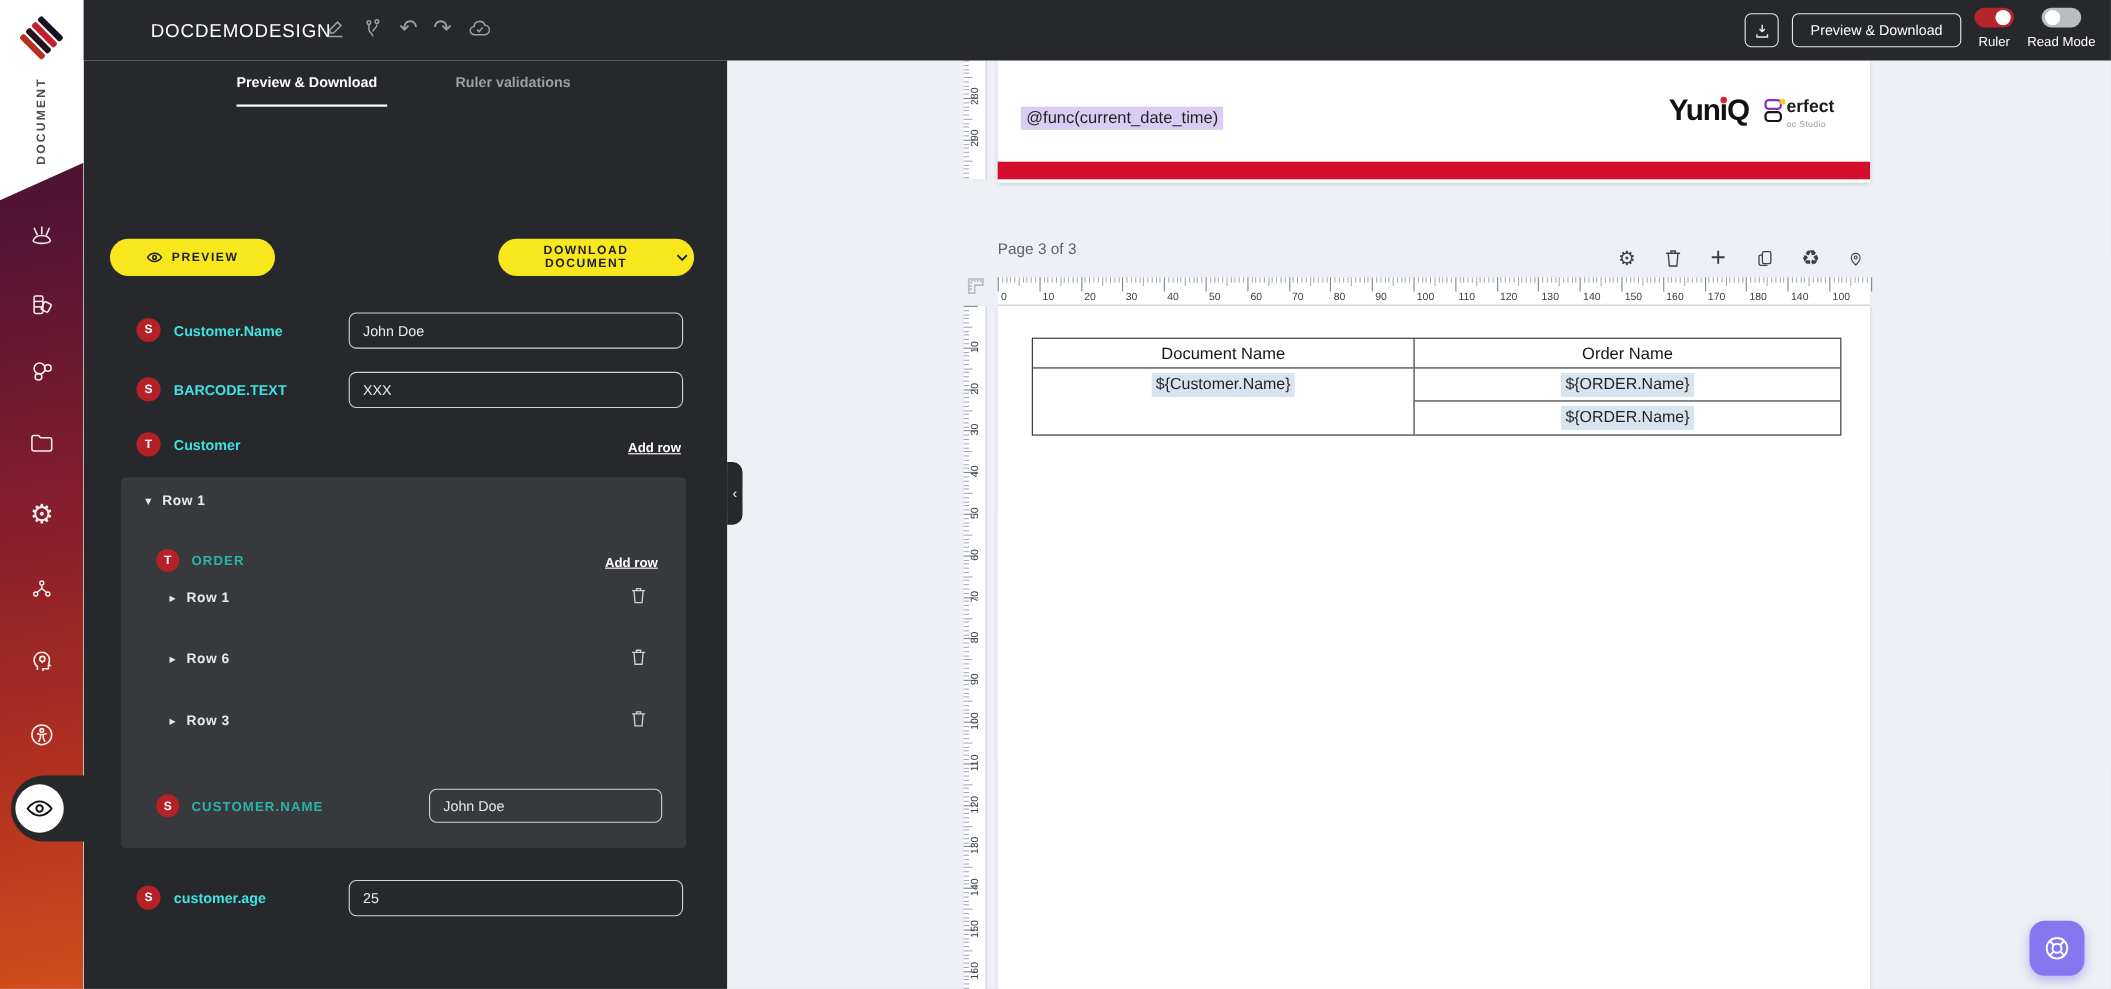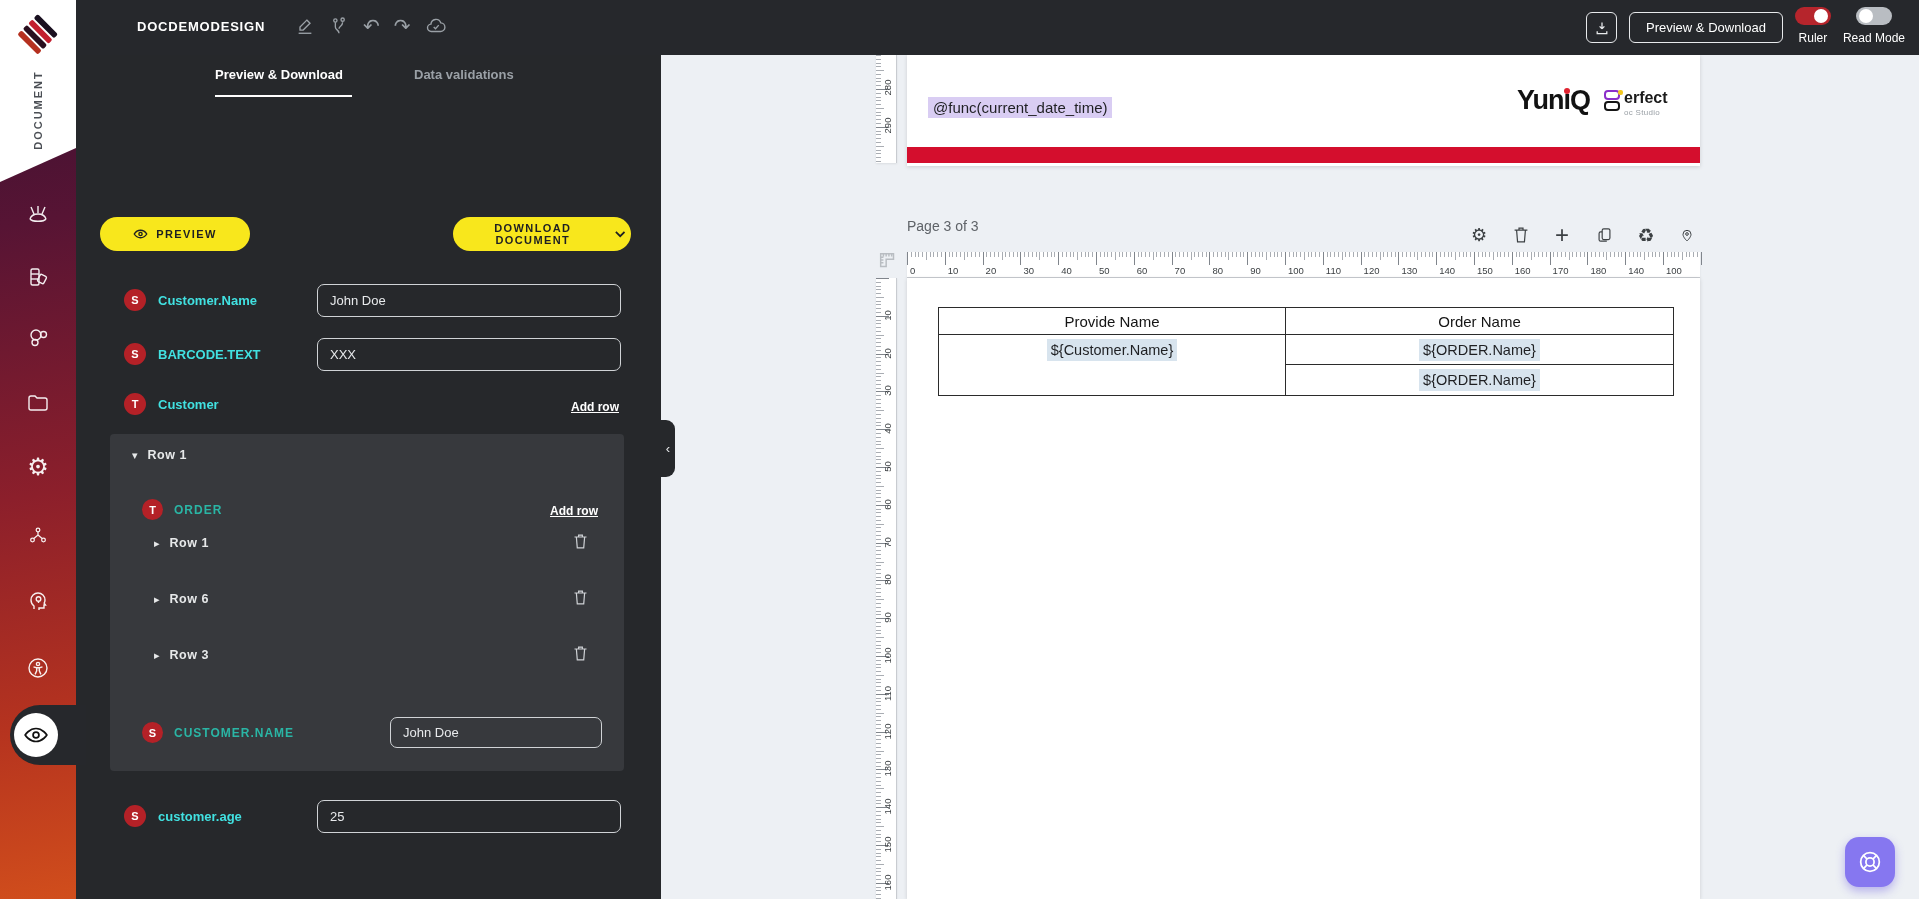--- a/index.html
+++ b/index.html
@@ -1,21 +1,21 @@
 <!DOCTYPE html>
 <html><head>
 <meta charset="utf-8">
 <style>
   html,body{margin:0;padding:0;background:#0b0b0c;}
   *{box-sizing:border-box;font-family:"Liberation Sans",sans-serif;}
   #app{position:relative;width:1919px;height:899px;overflow:hidden;background:#edf0f4;}
 
   
   .topbar{position:absolute;left:0;top:0;width:1919px;height:55px;background:#26282c;z-index:20;}
-  .tb-title{position:absolute;left:137px;top:19px;color:#fff;font-size:13px;font-weight:bold;letter-spacing:.8px;}
+  .tb-title{position:absolute;left:137px;top:19px;color:#fff;font-size:17px;font-weight:normal;letter-spacing:.8px;}
   .tb-icons{position:absolute;left:295px;top:12px;display:flex;gap:14px;align-items:center;color:#9aa0a6;}
   .tb-icons svg{display:block;}
   .tb-uglyph{font-size:20px;color:#9aa0a6;line-height:28px;cursor:pointer;}
   .tb-right{position:absolute;right:14px;top:0;height:55px;display:flex;align-items:flex-start;gap:12px;}
   .dl-btn{margin-top:12px;width:31px;height:31px;border:1.5px solid #e8eaec;border-radius:6px;display:flex;align-items:center;justify-content:center;cursor:pointer;}
   .pv-btn{margin-top:12px;height:31px;border:1.5px solid #e8eaec;border-radius:6px;color:#fff;font-size:13px;padding:0 16px;display:flex;align-items:center;cursor:pointer;background:transparent;}
   .toggle-col{display:flex;flex-direction:column;align-items:center;margin-top:7px;}
   .tg{width:36px;height:18px;border-radius:10px;position:relative;cursor:pointer;}
   .tg .knob{position:absolute;top:2px;width:14px;height:14px;border-radius:50%;background:#fff;}
   .tg.on{background:#b6252c;}
@@ -230,21 +230,21 @@
     <div class="rail-eye">
       <svg width="26" height="20" viewBox="0 0 24 18" fill="none" stroke="#111" stroke-width="1.6">
           <path d="M2 9s3.7-6 10-6 10 6 10 6-3.7 6-10 6S2 9 2 9z"></path>
           <circle cx="12" cy="9" r="2.7"></circle>
         </svg>
     </div>
   </div>
 
   <div class="panel">
     <div class="tab active" style="left:139px">Preview &amp; Download</div>
-    <div class="tab idle" style="left:338px">Data validations</div>
+    <div class="tab idle" style="left:338px">Ruler validations</div>
     <div class="tab-underline" style="left:139px;width:137px"></div>
 
 
     <button class="ybtn" style="left:24px;width:150px">
       <svg width="15" height="12" viewBox="0 0 24 18" fill="none" stroke="#1d1f23" stroke-width="2.2">
           <path d="M2 9s3.7-6 10-6 10 6 10 6-3.7 6-10 6S2 9 2 9z"></path>
           <circle cx="12" cy="9" r="2.6"></circle>
         </svg>
       <span>PREVIEW</span>
     </button>
@@ -828,21 +828,21 @@
         <b style="top: 447.6px;">120</b>
         <b style="top: 485.4px;">130</b>
         <b style="top: 523.2px;">140</b>
         <b style="top: 561px;">150</b>
         <b style="top: 598.8px;">160</b>
       </div>
 
     <div class="page3">
       <div class="dtable">
         <div class="dt-headrow">
-          <div class="dt-h c1">Provide Name</div>
+          <div class="dt-h c1">Document Name</div>
           <div class="dt-h c2">Order Name</div>
         </div>
         <div class="dt-body">
           <div class="dt-c1">
             <span class="hl">${Customer.Name}</span>
           </div>
           <div class="dt-c2">
             <div class="dt-cell top">
               <span class="hl">${ORDER.Name}</span>
             </div>

